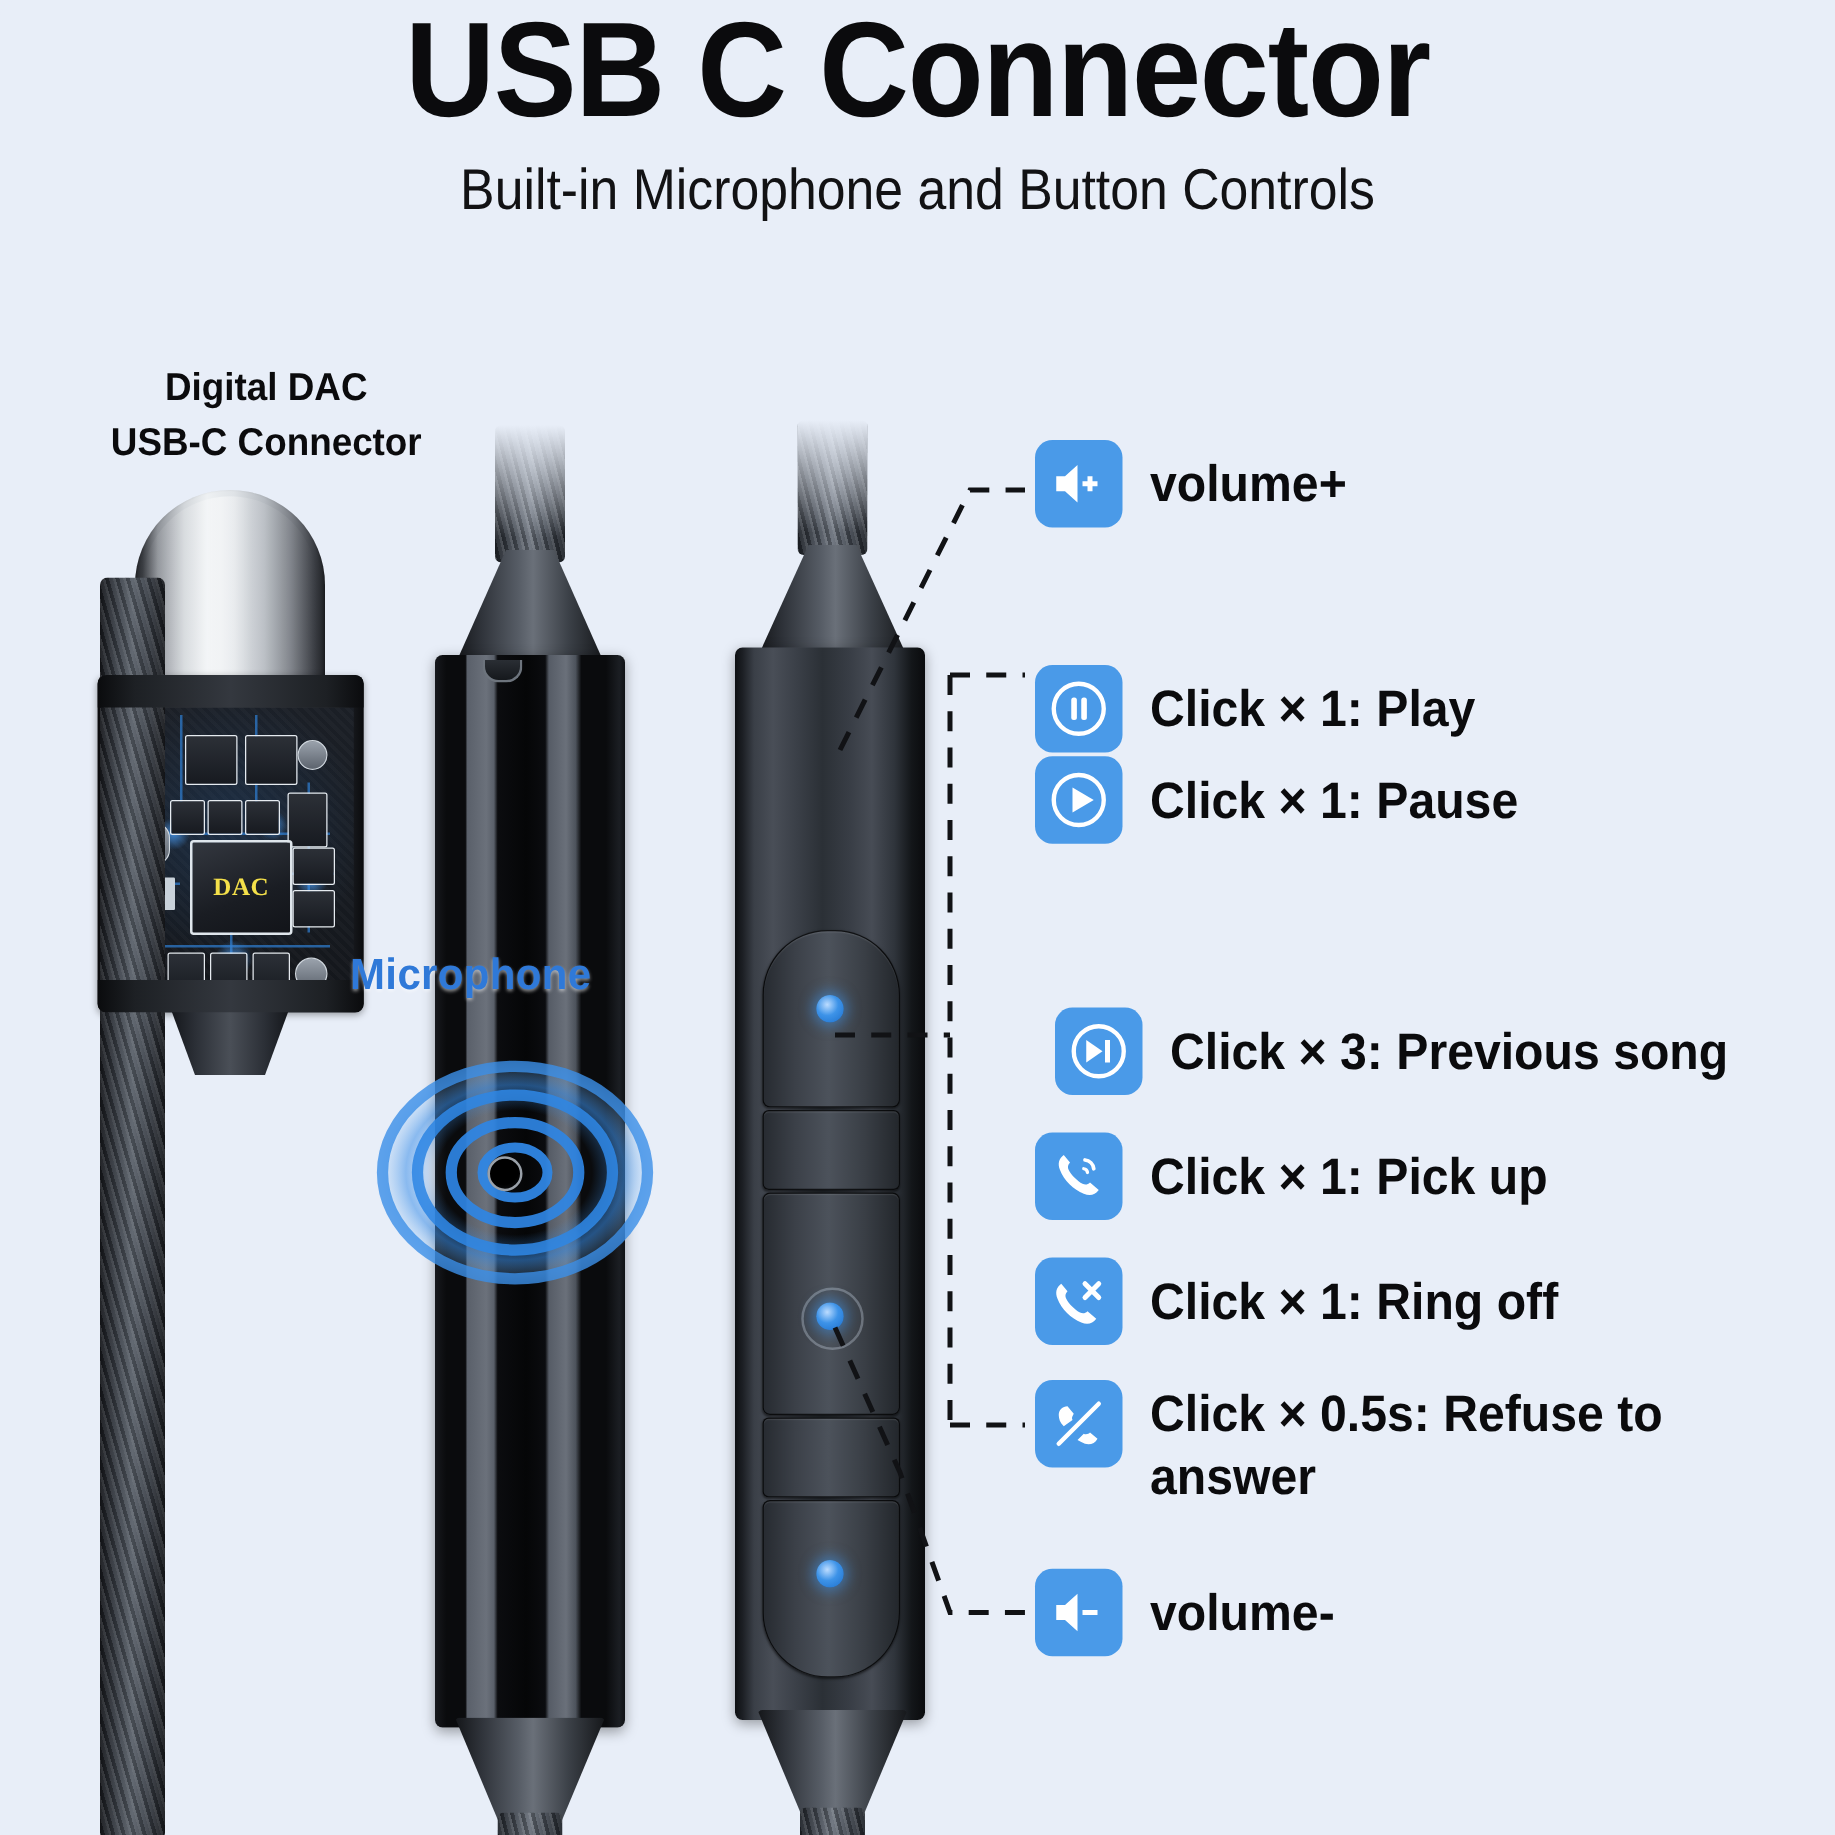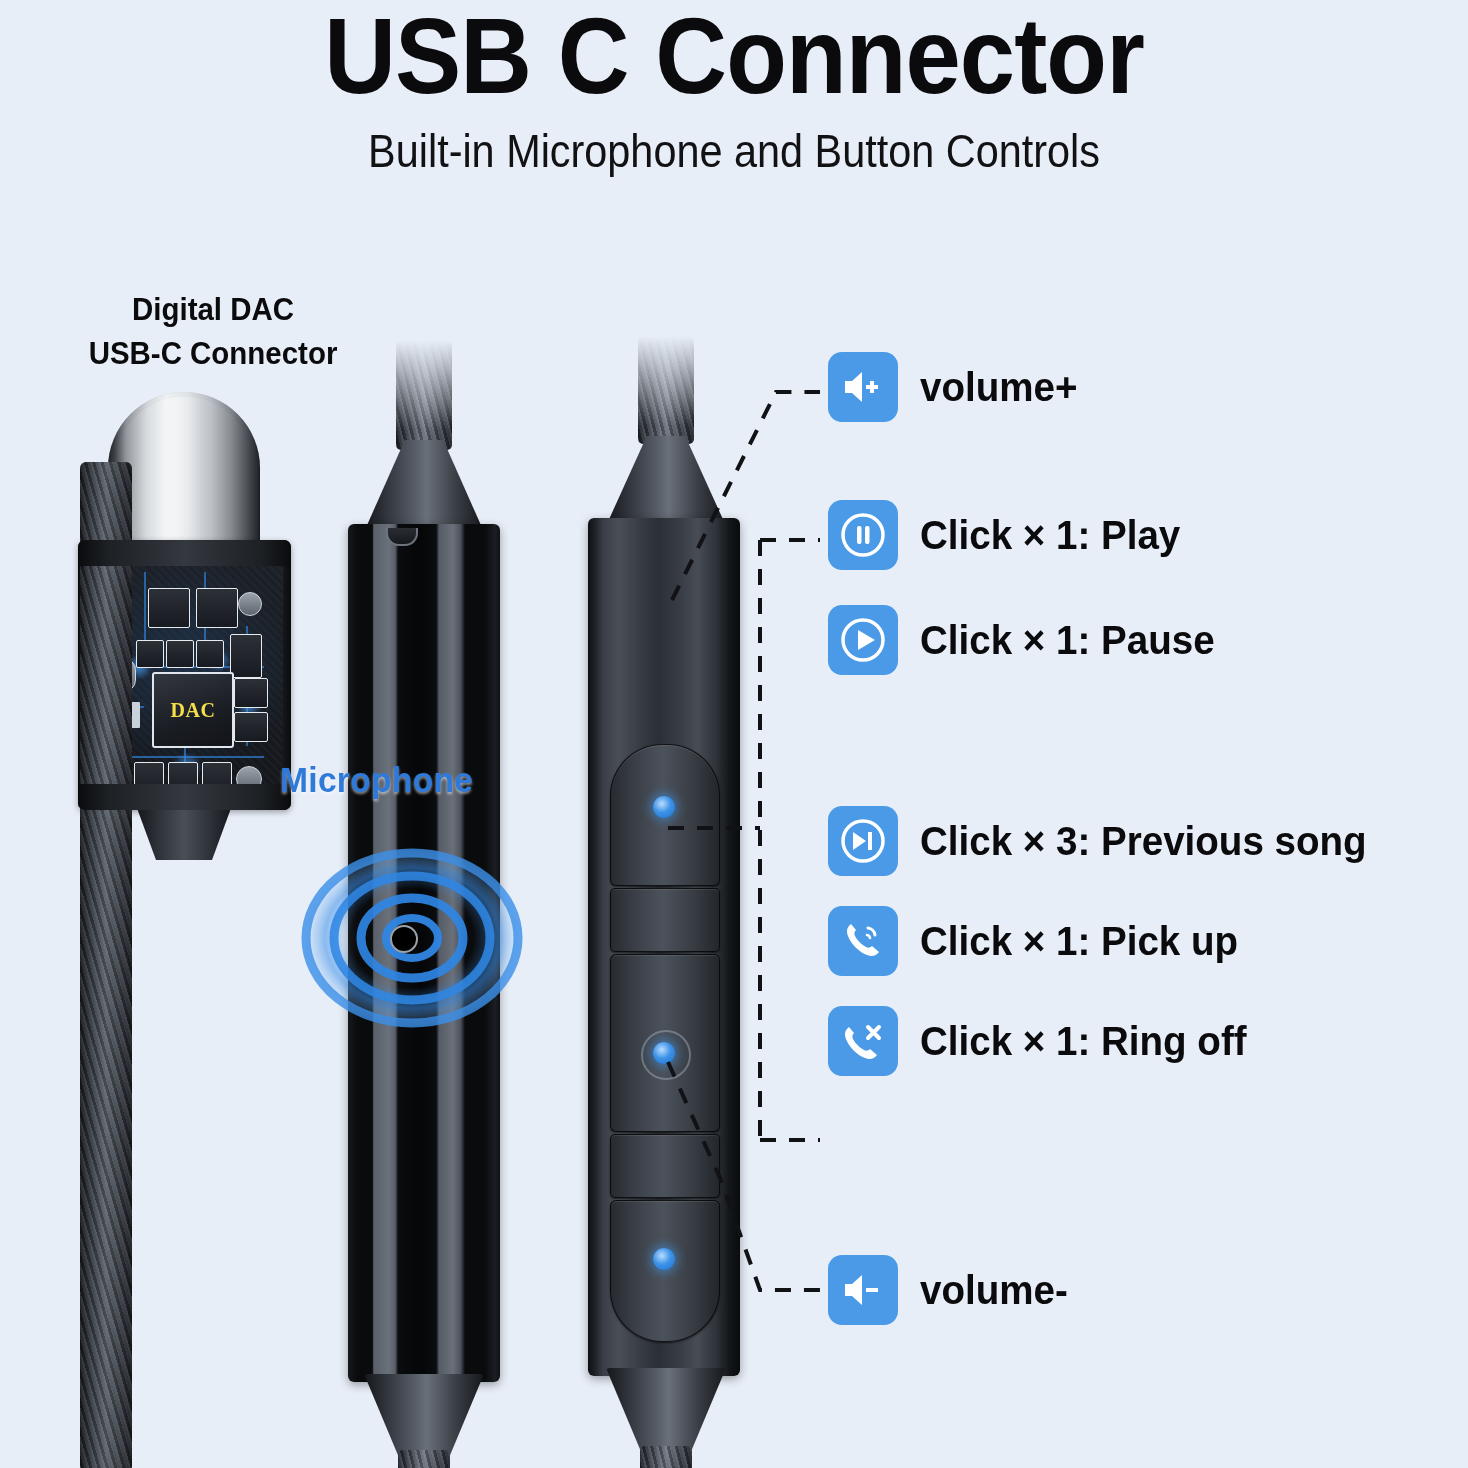--- a/index.html
+++ b/index.html
@@ -543,21 +543,21 @@
   <div class="feature" style="top:352px;">
     <span class="ficon">
       <svg width="46" height="46" viewBox="0 0 46 46">
         <path d="M5 17 h7 L22 8 v30 L12 29 H5 z" fill="#fff"></path>
         <path d="M26 21 h4 v-4 h4 v4 h4 v4 h-4 v4 h-4 v-4 h-4 z" fill="#fff"></path>
       </svg>
     </span>
     <span class="flabel">volume+</span>
   </div>
 
-  <div class="feature" style="top:500px;">
+  <div class="feature" style="top:532px;">
     <span class="ficon">
       <svg width="52" height="52" viewBox="0 0 52 52">
         <circle cx="26" cy="26" r="20" fill="none" stroke="#fff" stroke-width="3.5"></circle>
         <rect x="20" y="17" width="4.5" height="18" rx="2" fill="#fff"></rect>
         <rect x="28" y="17" width="4.5" height="18" rx="2" fill="#fff"></rect>
       </svg>
     </span>
     <span class="flabel">Click × 1: Play</span>
   </div>
 
@@ -565,21 +565,21 @@
     <span class="ficon">
       <svg width="52" height="52" viewBox="0 0 52 52">
         <circle cx="26" cy="26" r="20" fill="none" stroke="#fff" stroke-width="3.5"></circle>
         <path d="M21 16 L38 26 L21 36 z" fill="#fff"></path>
       </svg>
     </span>
     <span class="flabel">Click × 1: Pause</span>
   </div>
 
 
-  <div class="feature" style="top:806px;">
+  <div class="feature" style="top:806px;margin-left:16px;">
     <span class="ficon">
       <svg width="52" height="52" viewBox="0 0 52 52">
         <circle cx="26" cy="26" r="20" fill="none" stroke="#fff" stroke-width="3.5"></circle>
         <path d="M16 17 L29 26 L16 35 z" fill="#fff"></path>
         <rect x="31" y="17" width="4" height="18" fill="#fff"></rect>
       </svg>
     </span>
     <span class="flabel">Click × 3: Previous song</span>
   </div>
 
@@ -597,20 +597,31 @@
   <div class="feature" style="top:1006px;">
     <span class="ficon">
       <svg width="50" height="50" viewBox="0 0 50 50">
         <path d="M11 11 c-4 3 -5 7 -3 12 c3 8 11 16 19 19 c5 2 9 1 12 -3 l-7 -6 c-2 2 -4 2 -6 1 c-4 -2 -9 -7 -11 -11 c-1 -2 -1 -4 1 -6 z" fill="#fff"></path>
         <path d="M30 11 L41 22 M41 11 L30 22" stroke="#fff" stroke-width="4" stroke-linecap="round"></path>
       </svg>
     </span>
     <span class="flabel">Click × 1: Ring off</span>
   </div>
 
+  <div class="feature" style="top:1104px;">
+    <span class="ficon">
+      <svg width="50" height="50" viewBox="0 0 50 50">
+        <path d="M9 18 c0 -4 3 -7 7 -7 l5 6 c-1 2 -2 3 -1 5 l-7 5 c-3 -3 -4 -6 -4 -9 z" fill="#fff"></path>
+        <path d="M29 33 c2 1 4 0 5 -1 l6 5 c-2 4 -6 5 -10 4 c-2 -1 -4 -2 -6 -3 z" fill="#fff"></path>
+        <path d="M9 41 L41 9" stroke="#fff" stroke-width="3.6" stroke-linecap="round"></path>
+      </svg>
+    </span>
+    <span class="flabel two-line">Click × 0.5s: Refuse to
+answer</span>
+  </div>
 
   <div class="feature" style="top:1255px;">
     <span class="ficon">
       <svg width="46" height="46" viewBox="0 0 46 46">
         <path d="M5 17 h7 L22 8 v30 L12 29 H5 z" fill="#fff"></path>
         <rect x="26" y="21" width="12" height="4" fill="#fff"></rect>
       </svg>
     </span>
     <span class="flabel">volume-</span>
   </div>

